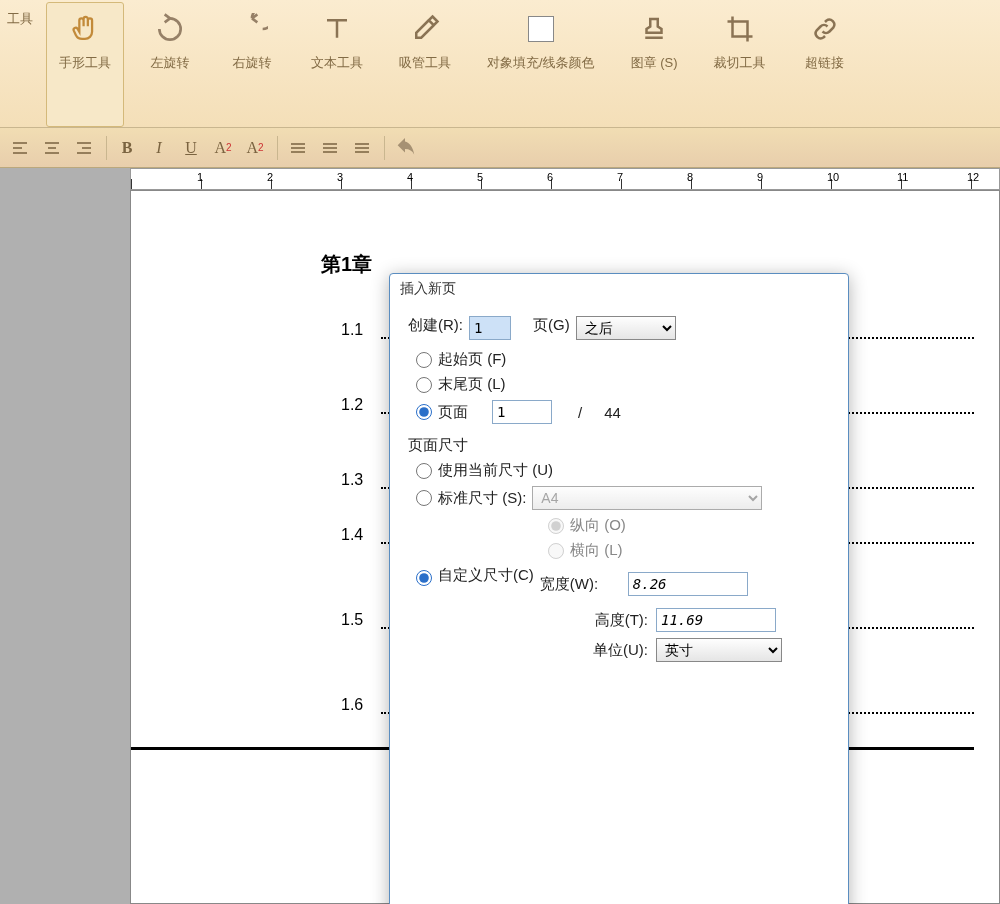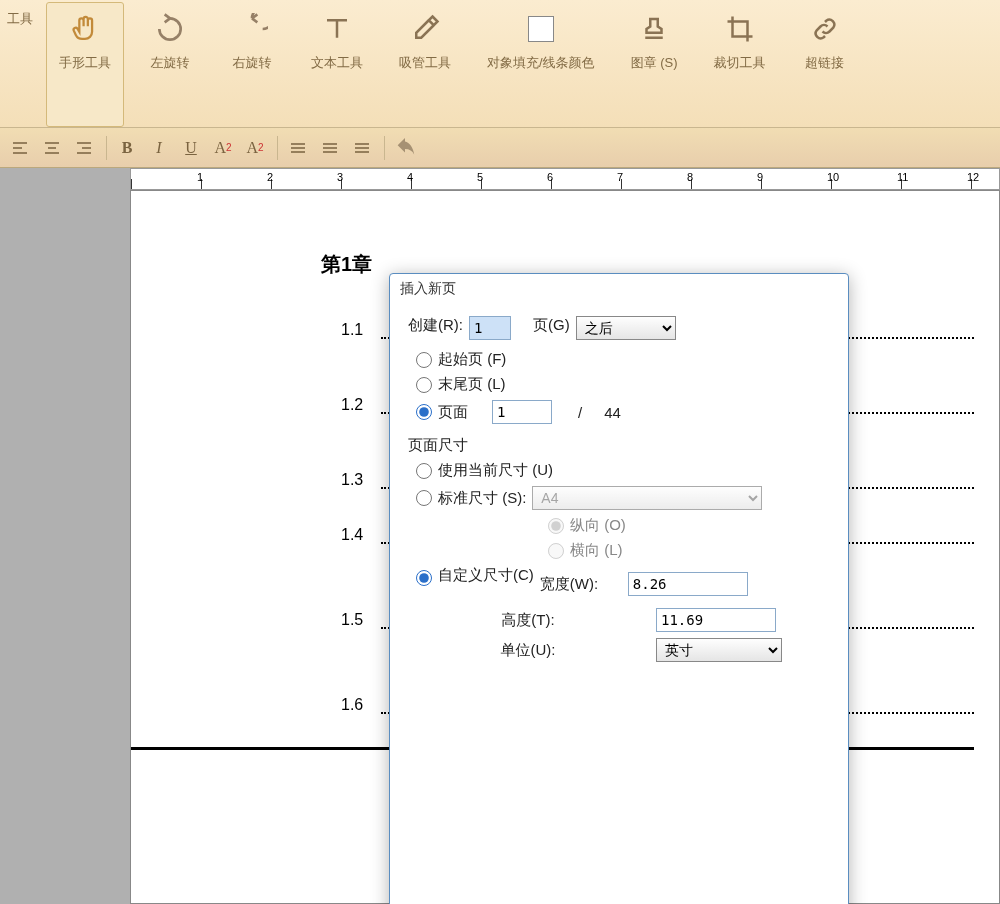--- a/index.html
+++ b/index.html
@@ -38,29 +38,29 @@
 
 
 .dialog { position: absolute; left: 389px; top: 273px; width: 460px; height: 732px; background: #ffffff; border: 1px solid #5a8dc0; border-radius: 4px; box-shadow: 0 3px 18px rgba(0,0,0,0.3); display: flex; flex-direction: column; }
 .dialog-title { padding: 6px 10px; font-size: 14px; color: #333; }
 .dialog-body { flex: 1; padding: 12px 18px; font-size: 15px; color: #222; }
 .row { display: flex; align-items: flex-start; margin-bottom: 10px; gap: 6px; }
 .row label { cursor: default; }
 input[type=text].fld { height: 24px; border: 1px solid #8aa9c9; padding: 0 4px; font-size: 14px; background: #fff; font-family: monospace; }
 .fld-w50 { width: 42px; }
 .fld-w60 { width: 60px; }
-.fld-w120 { width: 120px; }
+.fld-w120 { width: 120px; font-style: italic; }
 select.sel { height: 24px; border: 1px solid #888; background: linear-gradient(#fefefe,#e5e5e5); padding: 0 4px; font-size: 14px; }
 .radio-row { display: flex; align-items: center; margin: 6px 0 6px 8px; gap: 6px; }
 input[type=radio] { width: 16px; height: 16px; accent-color: #2a6fc9; }
 .disabled { color: #888; }
 .section-label { font-size: 15px; margin-top: 12px; }
 .indented { margin-left: 140px; }
 .dim-row { display: flex; align-items: center; margin: 6px 0; gap: 8px; }
-.dim-row label { width: 140px; text-align: center; }
+.dim-row label { width: 140px; text-align: right; }
 
 .dialog-buttons { padding: 14px 16px 18px; display: flex; justify-content: space-between; }
 .btn { width: 104px; height: 28px; background: linear-gradient(#fefefe,#e5e5e5); border: 1px solid #888; border-radius: 11px; font-size: 14px; cursor: pointer; }
 .btn.primary { border: 2px solid #2a8dd9; }
 
 svg { display: block; }
 </style>
 </head>
 <body>
 

